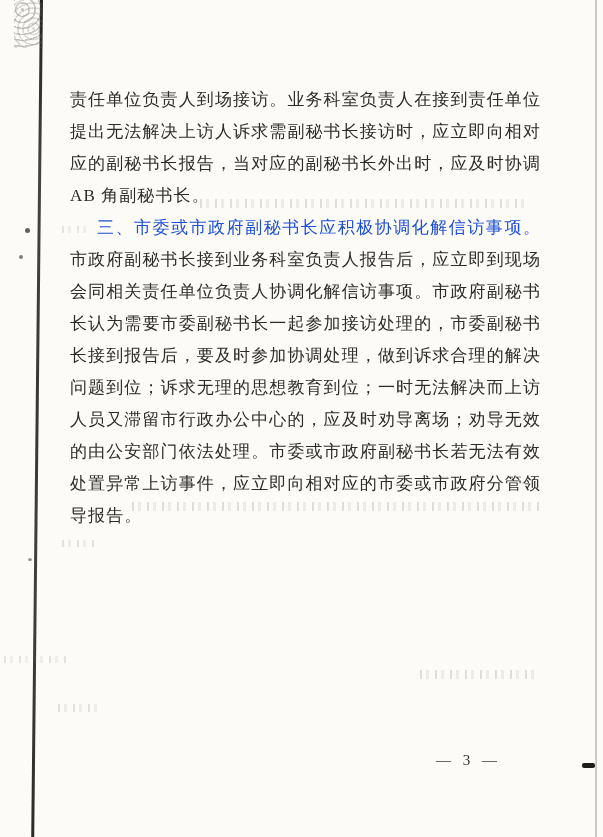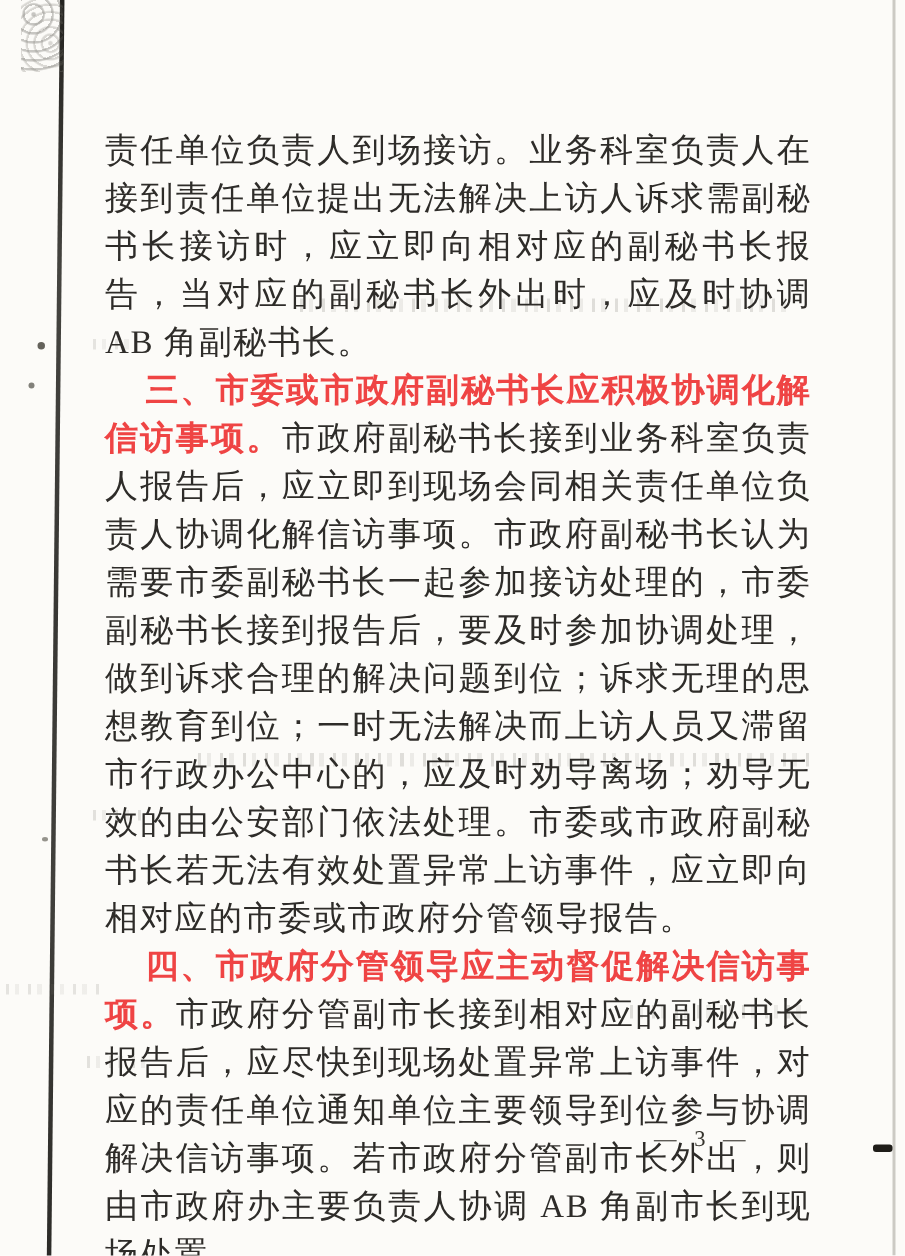--- a/index.html
+++ b/index.html
@@ -17,31 +17,31 @@
   }
   
   .text-block {
     position: absolute;
     left: 70px; top: 84px;
     width: 471px;
     color: #2e2c29;
   }
   .text-block p {
     margin: 0; padding: 0;
-    font-size: 22px;
+    font-size: 17px;
     line-height: 32px;
     letter-spacing: 1.1px;
     text-align: justify;
     text-justify: inter-character;
   }
   .text-block p.indent { text-indent: 27px; }
   .hd {
     font-family: "Liberation Sans", "DejaVu Sans", sans-serif;
-    font-weight: 700;
-    color: #ef4444;
+    font-weight: 400;
+    color: #1d4ed8;
   }
   .body-text { color: #2e2c29; }
   .page-number {
     position: absolute;
     left: 436px; top: 752px;
     font-size: 15px;
     letter-spacing: 4px;
     color: #35332c;
   }
   
@@ -108,20 +108,19 @@
   <div class="artifact streak streak-5"></div>
   <div class="artifact streak streak-6"></div>
   <div class="artifact streak streak-7"></div>
 
   <main class="text-block">
 
     <p><span class="body-text">责任单位负责人到场接访。业务科室负责人在接到责任单位提出无法解决上访人诉求需副秘书长接访时，应立即向相对应的副秘书长报告，当对应的副秘书长外出时，应及时协调AB 角副秘书长。</span></p>
 
     <p class="indent"><span class="hd">三、市委或市政府副秘书长应积极协调化解信访事项。</span><span class="body-text">市政府副秘书长接到业务科室负责人报告后，应立即到现场会同相关责任单位负责人协调化解信访事项。市政府副秘书长认为需要市委副秘书长一起参加接访处理的，市委副秘书长接到报告后，要及时参加协调处理，做到诉求合理的解决问题到位；诉求无理的思想教育到位；一时无法解决而上访人员又滞留市行政办公中心的，应及时劝导离场；劝导无效的由公安部门依法处理。市委或市政府副秘书长若无法有效处置异常上访事件，应立即向相对应的市委或市政府分管领导报告。</span></p>
 
-    <p class="indent"><span class="hd">四、市政府分管领导应主动督促解决信访事项。</span><span class="body-text">市政府分管副市长接到相对应的副秘书长报告后，应尽快到现场处置异常上访事件，对应的责任单位通知单位主要领导到位参与协调解决信访事项。若市政府分管副市长外出，则由市政府办主要负责人协调 AB 角副市长到现场处置。</span></p>
 
 
   </main>
 
   <div class="page-number">— 3 —</div>
 
 </div>
 
 </body></html>

